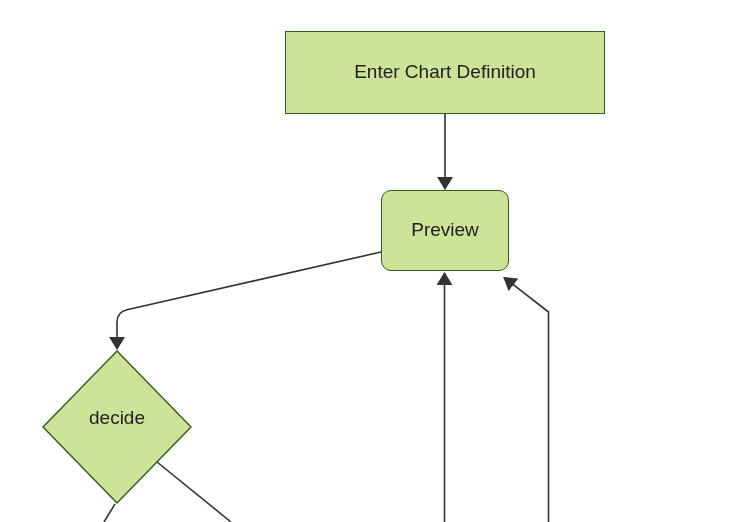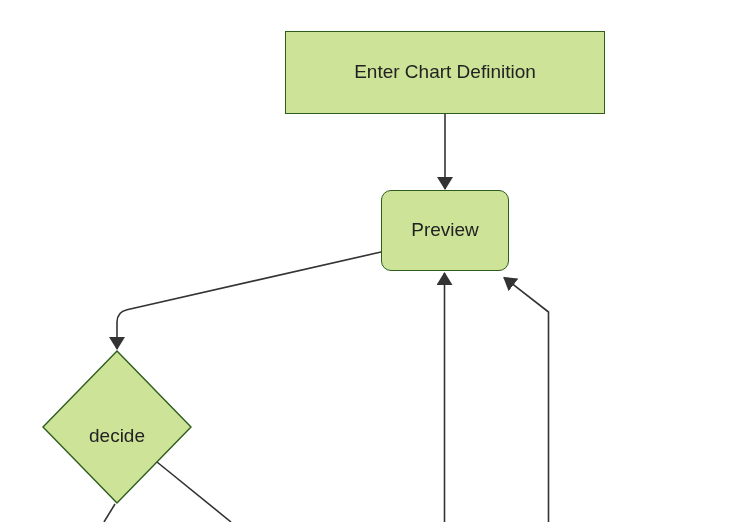--- a/index.html
+++ b/index.html
@@ -48,21 +48,21 @@
     height: 81px;
     border-radius: 10px;
   }
   .diamond-label {
     position: absolute;
     left: 47px;
     top: 407px;
     width: 140px;
     height: 40px;
     display: flex;
-    align-items: flex-end;
+    align-items: flex-start;
     justify-content: center;
     color: #222222;
     font-size: 19px;
     white-space: nowrap;
   }
   .edge {
     fill: none;
     stroke: #333333;
     stroke-width: 1.6;
     stroke-linejoin: round;

